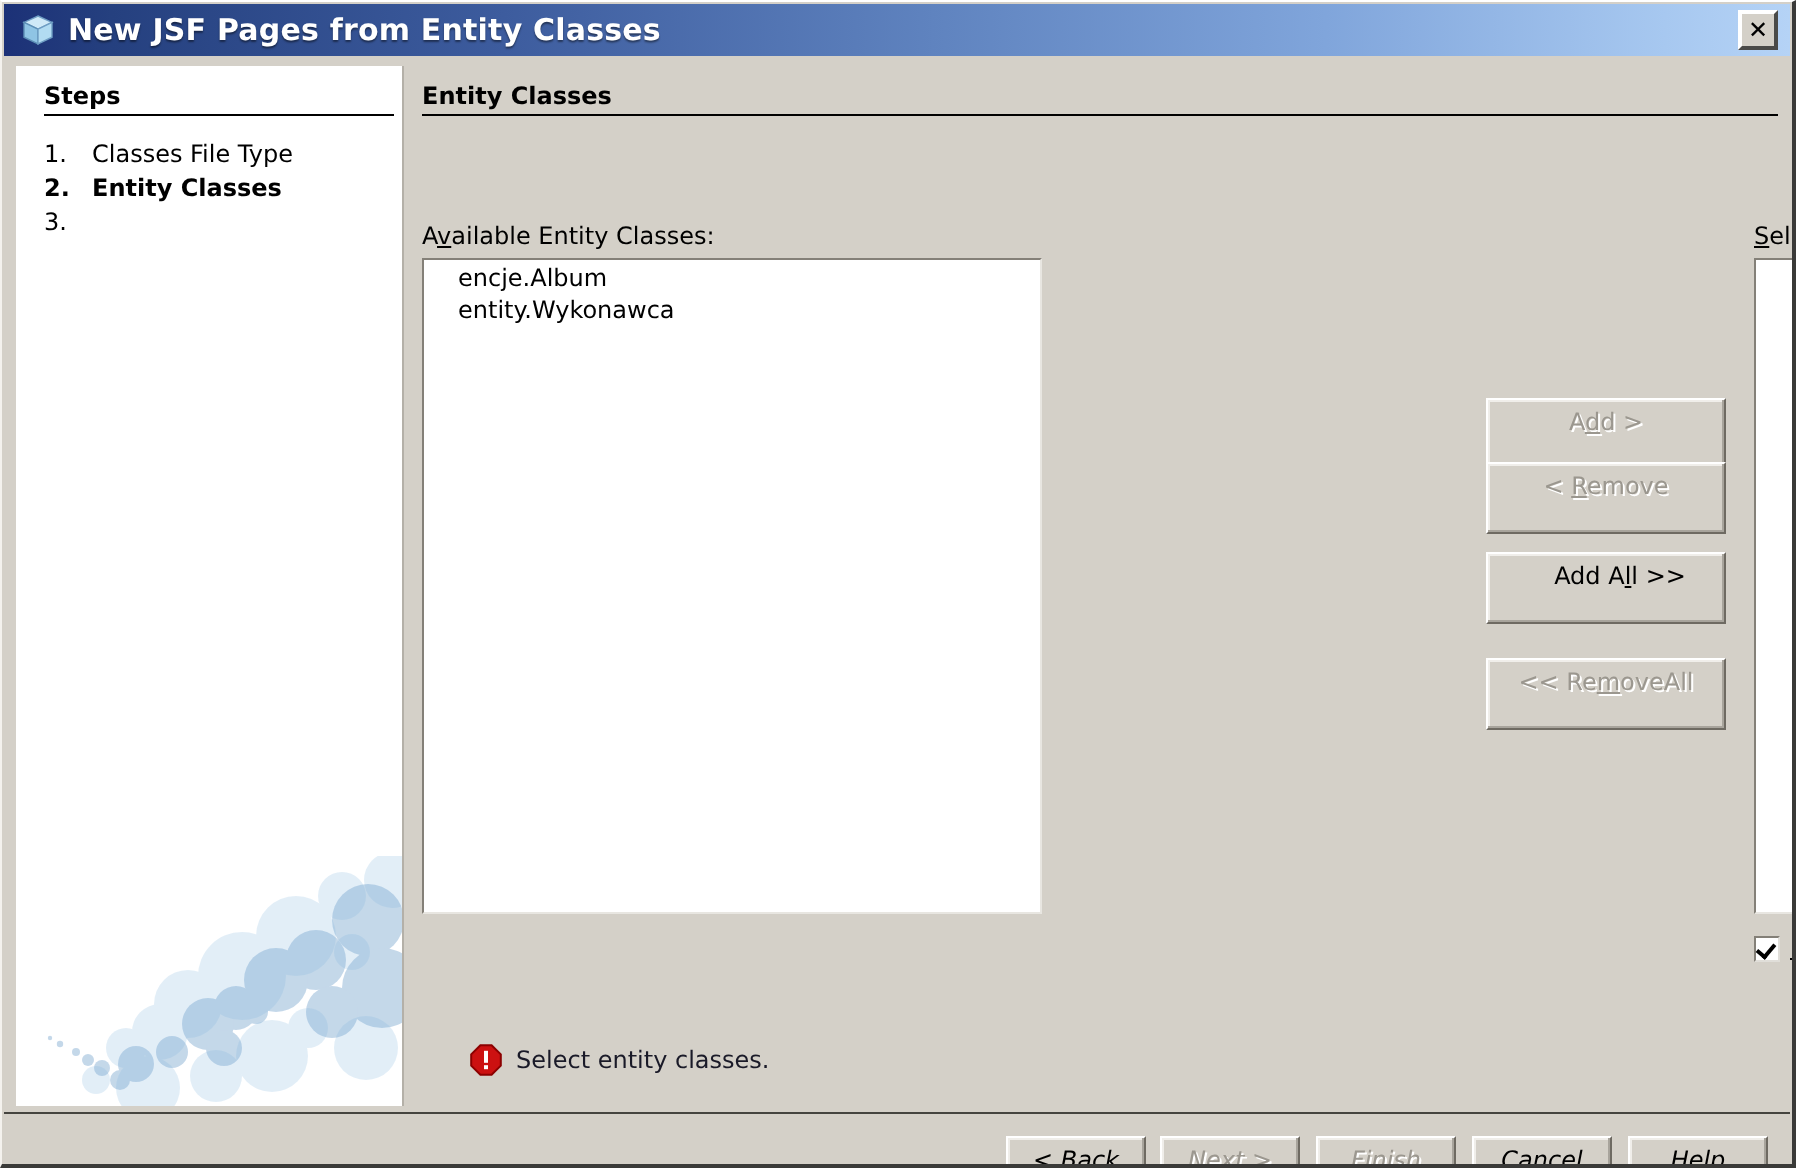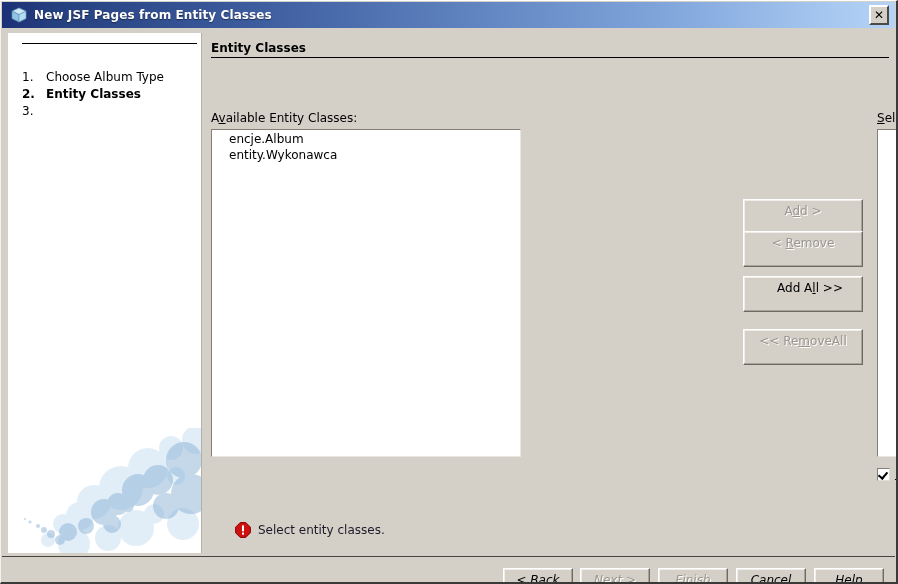--- a/index.html
+++ b/index.html
@@ -36,21 +36,21 @@
     overflow: hidden;
   }
   #titlebar .cube {
     margin-left: 9px;
     width: 16px; height: 16px;
     flex: 0 0 auto;
     display: block;
   }
   #titlebar .ttl {
     margin-left: 7px;
-    font-size: 12px;
+    font-size: 15px;
     font-weight: bold;
     color: #ffffff;
     letter-spacing: 0.1px;
     white-space: nowrap;
     text-shadow: 0 1px 1px rgba(0,0,0,0.45);
   }
   #closebtn {
     position: absolute;
     right: 6px; top: 3px;
     width: 20px; height: 20px;
@@ -337,26 +337,27 @@
           <circle cx="55" cy="96" r="10"></circle>
           <circle cx="128" cy="100" r="18"></circle>
           <circle cx="100" cy="110" r="13"></circle>
           <circle cx="66" cy="116" r="16"></circle>
           <circle cx="40" cy="112" r="7"></circle>
           <circle cx="146" cy="86" r="10"></circle>
           <circle cx="175" cy="96" r="16"></circle>
         </g>
       </svg>
       <div id="steps-head">
+        <div class="lbl">Steps</div>
         <div class="rule"></div>
       </div>
       <div id="steps-list">
         <div class="step-row">
           <span class="num">1.</span>
-          <span class="txt">Choose Album Type</span>
+          <span class="txt">Classes File Type</span>
         </div>
         <div class="step-row current">
           <span class="num">2.</span>
           <span class="txt">Entity Classes</span>
         </div>
         <div class="step-row">
           <span class="num">3.</span>
         </div>
       </div>
     </div>

